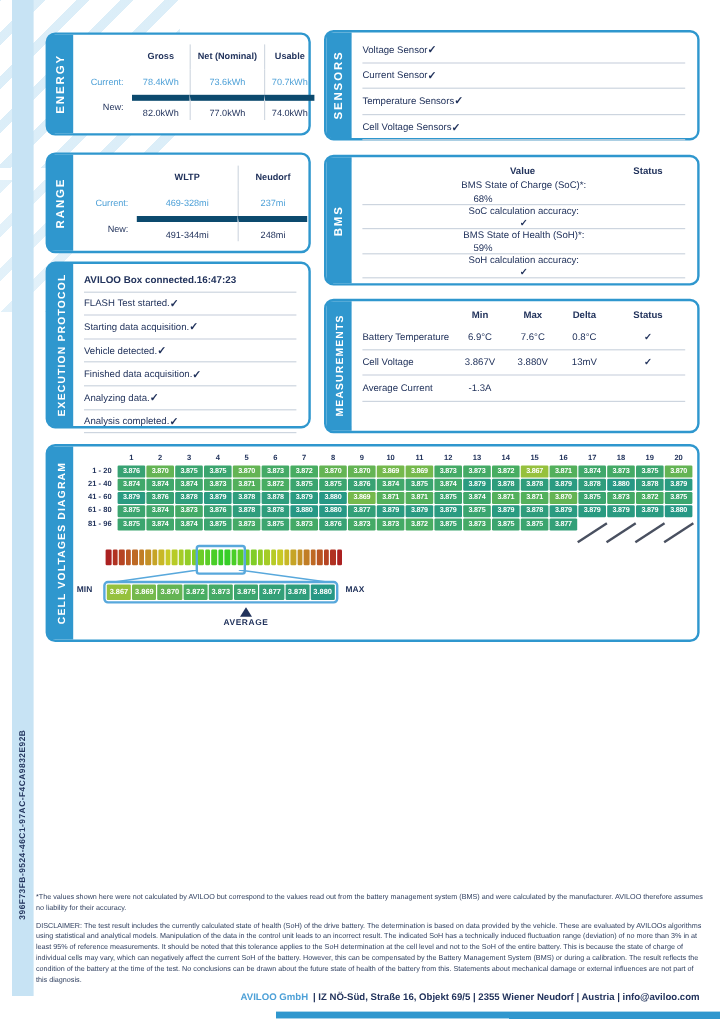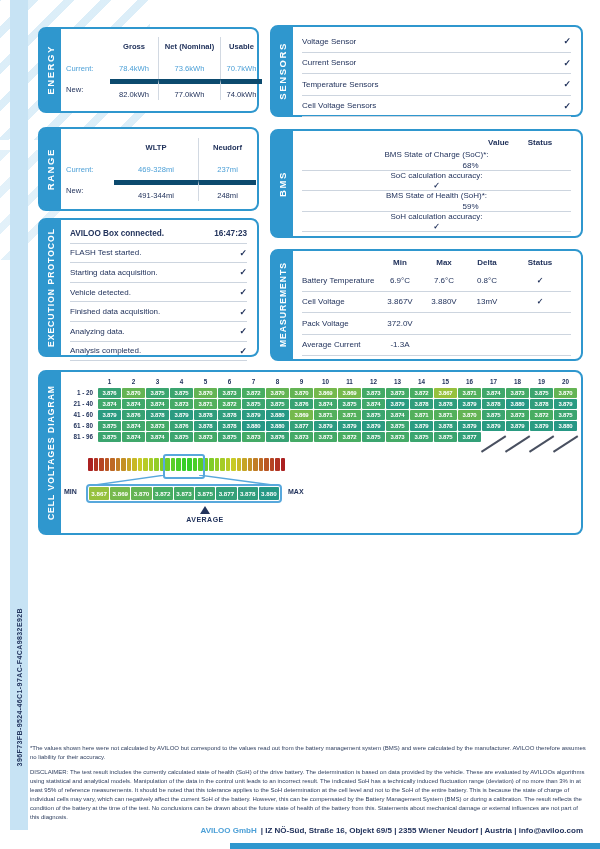--- a/index.html
+++ b/index.html
@@ -19,44 +19,44 @@
   .tab span{writing-mode:vertical-rl;transform:rotate(180deg);font-weight:700;font-size:9.5px;
             letter-spacing:1.6px;white-space:nowrap;}
   .tab.small span{font-size:8.6px;letter-spacing:1px;}
 
   
   .vtable{position:absolute;display:grid;gap:0;}
   #energy-table{left:26px;top:8px;grid-template-columns:44px 48px 62px 42px;grid-auto-rows:21px;}
   #range-table{left:26px;top:9px;grid-template-columns:48px 84px 58px;grid-auto-rows:21px;}
   .vt-c{}
   .vt-h{font-size:7.6px;font-weight:700;text-align:center;line-height:19px;color:#22335c;}
-  .vt-l{font-size:7.6px;padding-right:7px;line-height:21px;color:#22335c;}
+  .vt-l{font-size:7.6px;text-align:right;padding-right:7px;line-height:21px;color:#22335c;}
   .vt-v{font-size:7.6px;text-align:center;line-height:21px;color:#22335c;}
   .vsep{border-left:1px solid #d2d9e2;}
   .hsep{border-top:5px solid #0c4a6e;}
   .blu{color:#4da0d7;}
 
   
   .rows{position:absolute;left:30px;right:10px;top:4px;}
-  .prow{display:flex;align-items:center;justify-content:space-between;border-bottom:1px solid #cdd5df;}
+  .prow{display:flex;align-items:center;justify-content:flex-start;border-bottom:1px solid #cdd5df;}
   .exec .prow{height:18.6px;}
   .sens .prow{height:20.5px;}
   .pl{font-size:8px;color:#22335c;}
   .bold{font-weight:700;font-size:8.2px;}
   .pv{font-weight:700;font-size:8.2px;color:#22335c;}
   .check{font-weight:700;font-size:9px;color:#22335c;text-align:center;}
 
   
   .thead{display:flex;align-items:center;height:15px;}
   .trow{display:flex;align-items:center;border-bottom:1px solid #cdd5df;}
   .bms .trow{height:19.5px;flex-direction:column;}
   .meas .trow{height:20.5px;}
   .tl{flex:1;font-size:8px;color:#22335c;}
   .mini{font-size:6.4px;font-weight:700;color:#22335c;text-align:center;}
-  .b-val{width:84px;text-align:right;font-size:8px;}
+  .b-val{width:84px;text-align:left;font-size:8px;}
   .b-st{width:62px;text-align:center;font-size:8px;}
   .m-min{width:46px;text-align:center;font-size:8px;}
   .m-max{width:42px;text-align:center;font-size:8px;}
   .m-delta{width:44px;text-align:center;font-size:8px;}
   .m-st{width:62px;text-align:center;font-size:8px;}
 
   
   #cells-grid{position:absolute;left:24px;top:5px;display:grid;grid-template-columns:33px repeat(20,23px);
               grid-auto-rows:10px;gap:1px;}
   .g-h{font-size:6.3px;font-weight:700;text-align:center;line-height:10px;color:#22335c;}
@@ -246,27 +246,20 @@
           <div class="m-max">7.6°C</div>
           <div class="m-delta">0.8°C</div>
           <div class="m-st check">✓</div>
         </div>
         <div class="trow">
           <div class="tl">Cell Voltage</div>
           <div class="m-min">3.867V</div>
           <div class="m-max">3.880V</div>
           <div class="m-delta">13mV</div>
           <div class="m-st check">✓</div>
-        </div>
-        <div class="trow">
-          <div class="tl">Pack Voltage</div>
-          <div class="m-min">372.0V</div>
-          <div class="m-max"></div>
-          <div class="m-delta"></div>
-          <div class="m-st"></div>
         </div>
         <div class="trow">
           <div class="tl">Average Current</div>
           <div class="m-min">-1.3A</div>
           <div class="m-max"></div>
           <div class="m-delta"></div>
           <div class="m-st"></div>
         </div>
       </div>
   </div>

